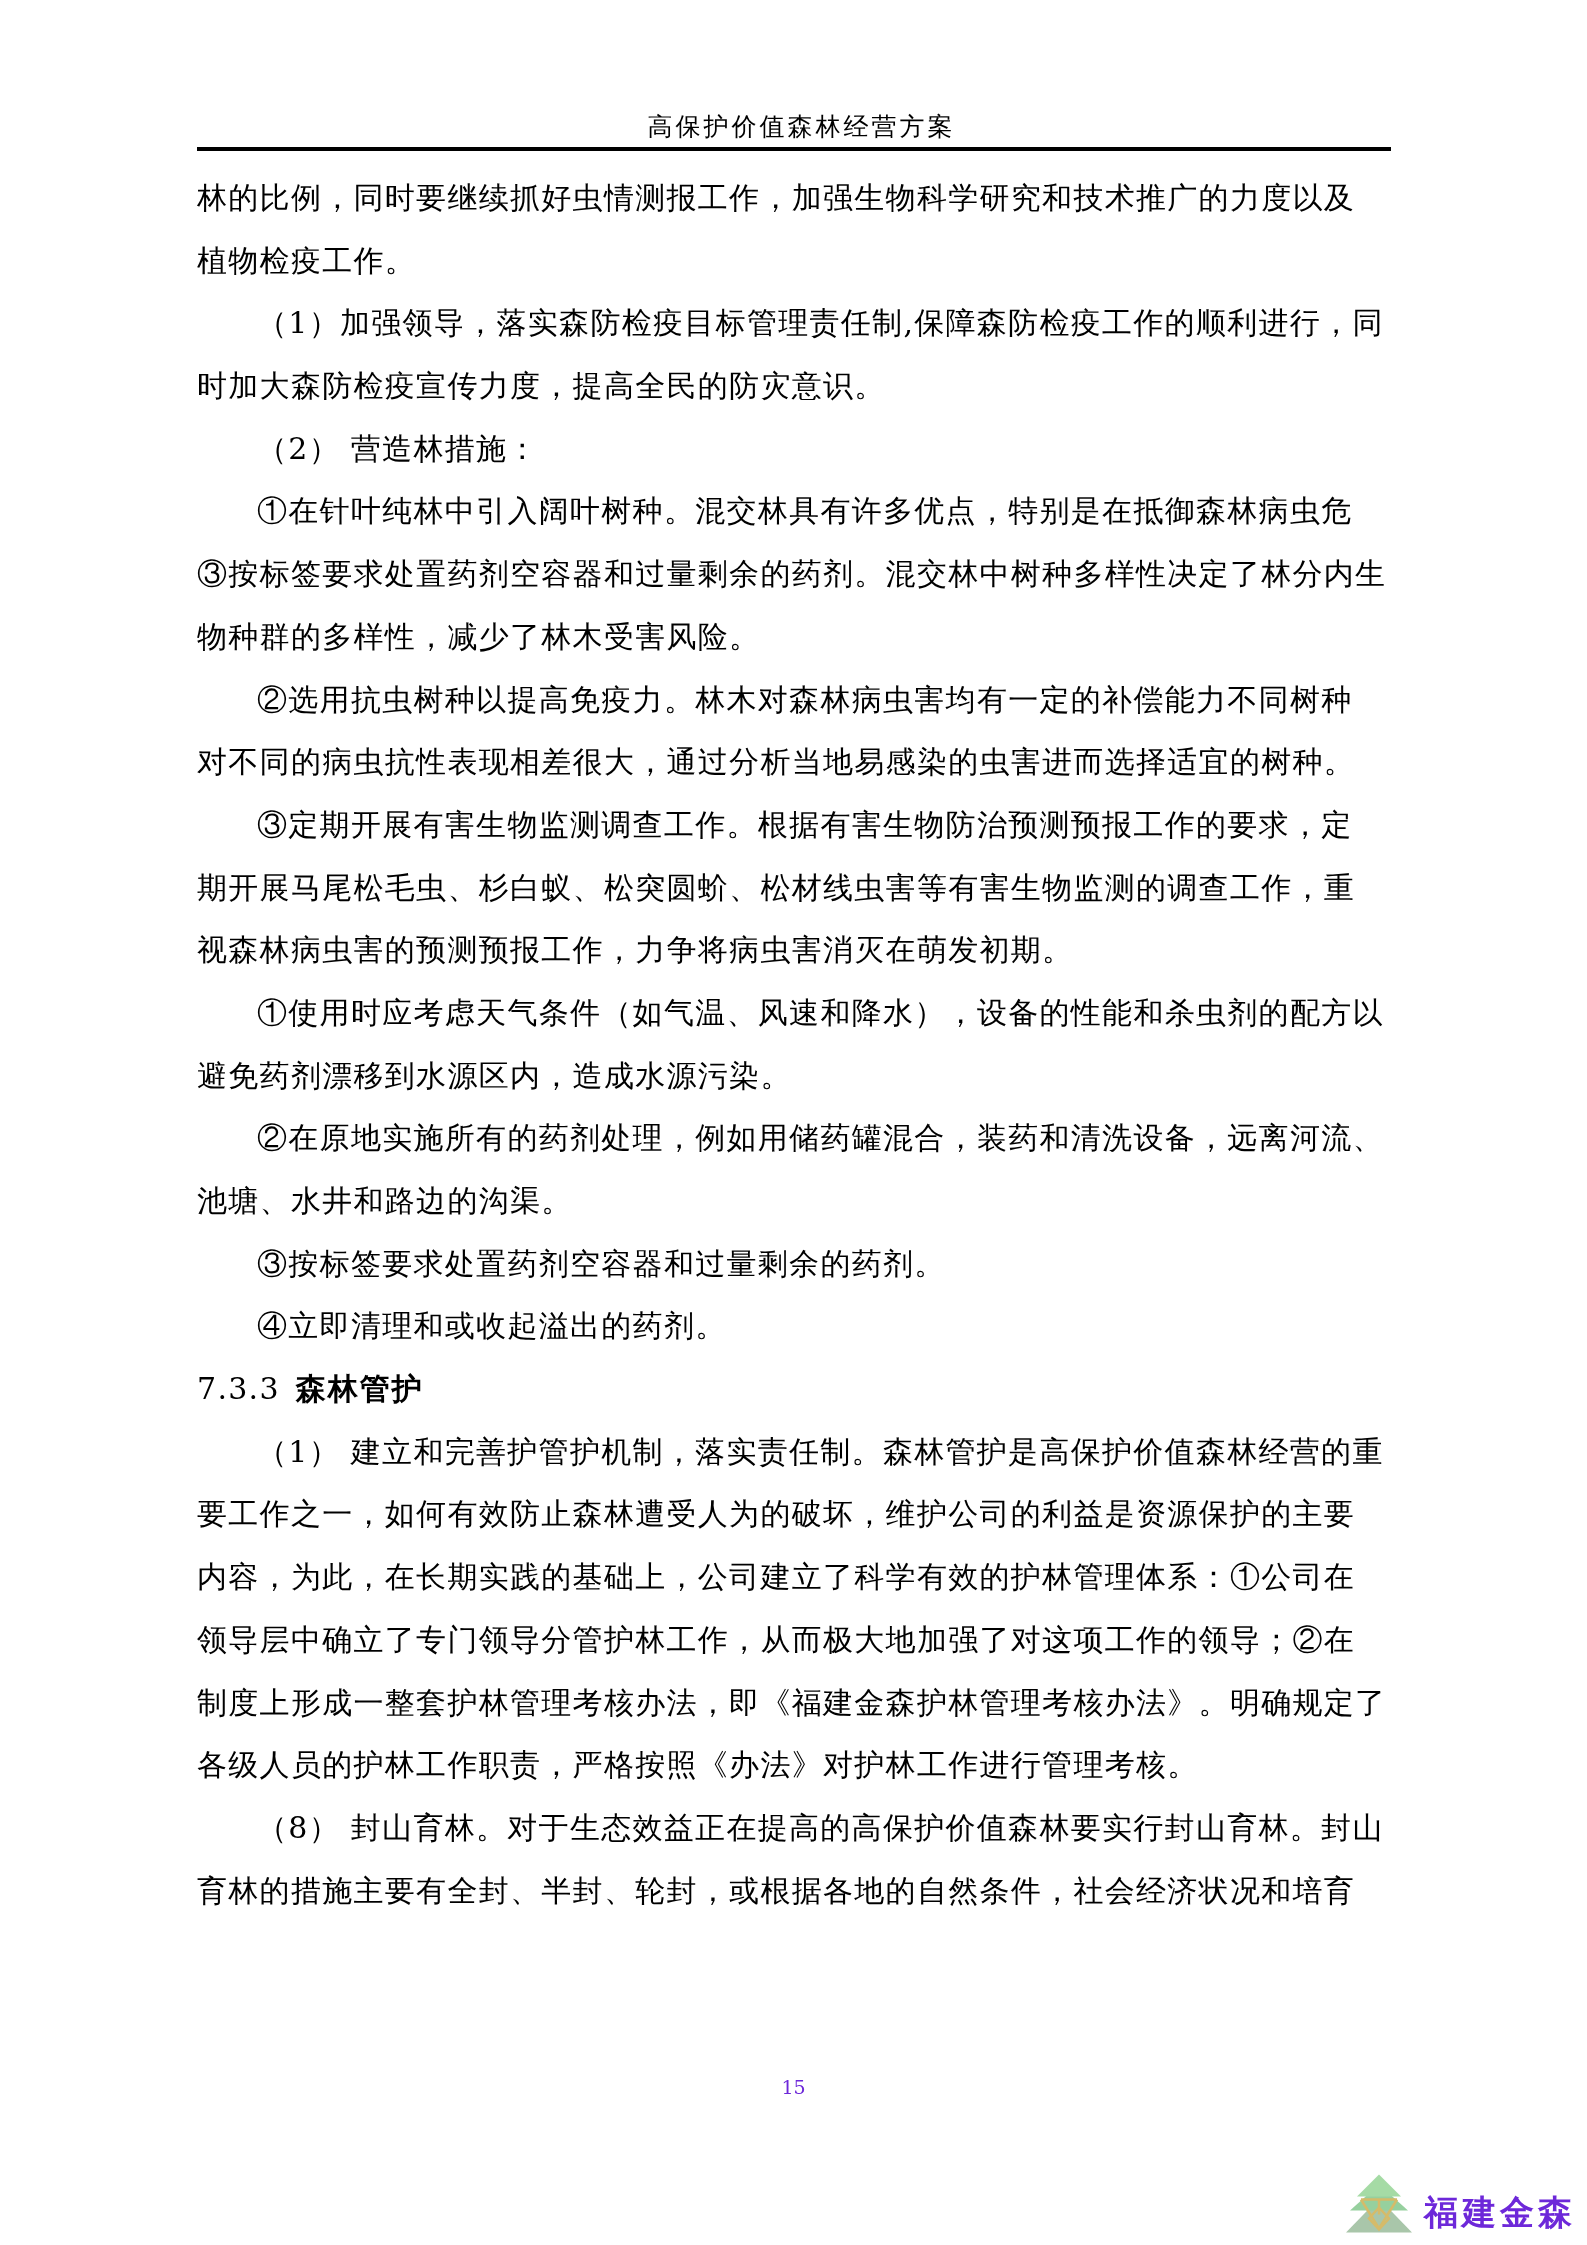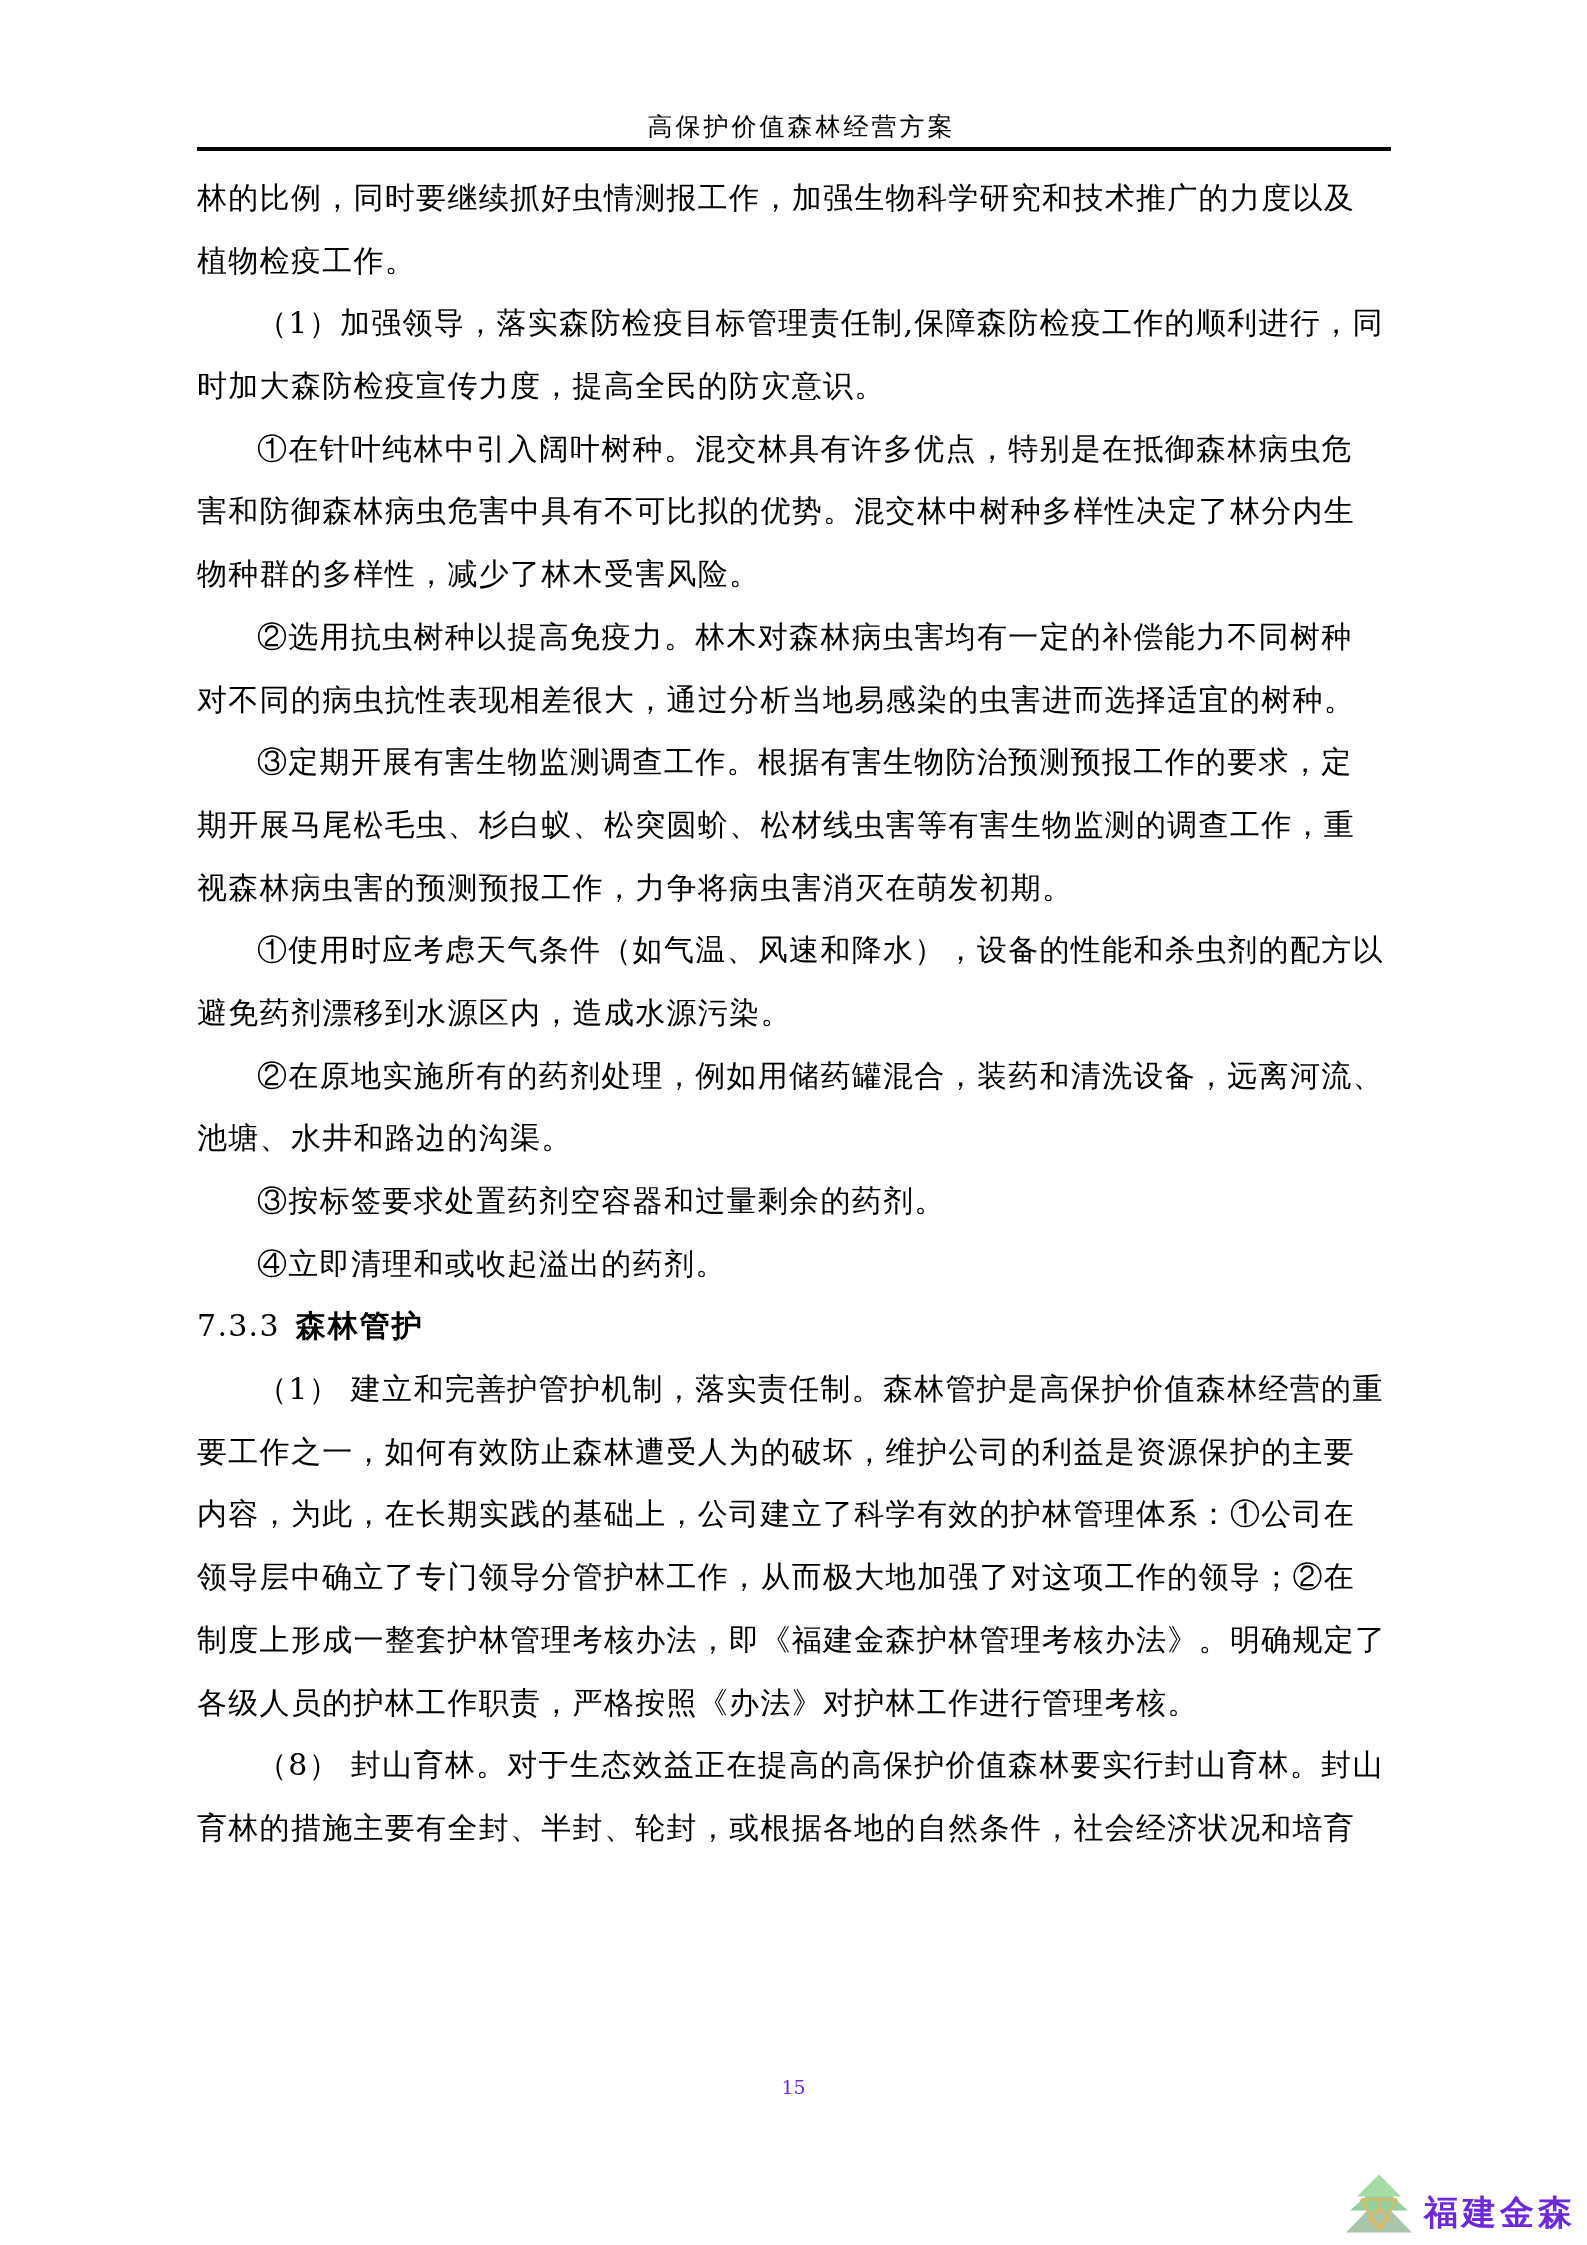--- a/index.html
+++ b/index.html
@@ -103,22 +103,23 @@
 
   <div class="header-title">高保护价值森林经营方案</div>
 
   <div class="header-rule"></div>
 
   <div class="doc-body">
       <div class="line">林的比例，同时要继续抓好虫情测报工作，加强生物科学研究和技术推广的力度以及</div>
       <div class="line">植物检疫工作。</div>
       <div class="line indent">（1）加强领导，落实森防检疫目标管理责任制,保障森防检疫工作的顺利进行，同</div>
       <div class="line">时加大森防检疫宣传力度，提高全民的防灾意识。</div>
+      <div class="line indent">（2） 营造林措施：</div>
       <div class="line indent">①在针叶纯林中引入阔叶树种。混交林具有许多优点，特别是在抵御森林病虫危</div>
-      <div class="line">害和防御森林病虫危害中具有不可比拟的优势。混交林中树种多样性决定了林分内生</div>
+      <div class="line">③按标签要求处置药剂空容器和过量剩余的药剂。混交林中树种多样性决定了林分内生</div>
       <div class="line">物种群的多样性，减少了林木受害风险。</div>
       <div class="line indent">②选用抗虫树种以提高免疫力。林木对森林病虫害均有一定的补偿能力不同树种</div>
       <div class="line">对不同的病虫抗性表现相差很大，通过分析当地易感染的虫害进而选择适宜的树种。</div>
       <div class="line indent">③定期开展有害生物监测调查工作。根据有害生物防治预测预报工作的要求，定</div>
       <div class="line">期开展马尾松毛虫、杉白蚁、松突圆蚧、松材线虫害等有害生物监测的调查工作，重</div>
       <div class="line">视森林病虫害的预测预报工作，力争将病虫害消灭在萌发初期。</div>
       <div class="line indent">①使用时应考虑天气条件（如气温、风速和降水），设备的性能和杀虫剂的配方以</div>
       <div class="line">避免药剂漂移到水源区内，造成水源污染。</div>
       <div class="line indent">②在原地实施所有的药剂处理，例如用储药罐混合，装药和清洗设备，远离河流、</div>
       <div class="line">池塘、水井和路边的沟渠。</div>

